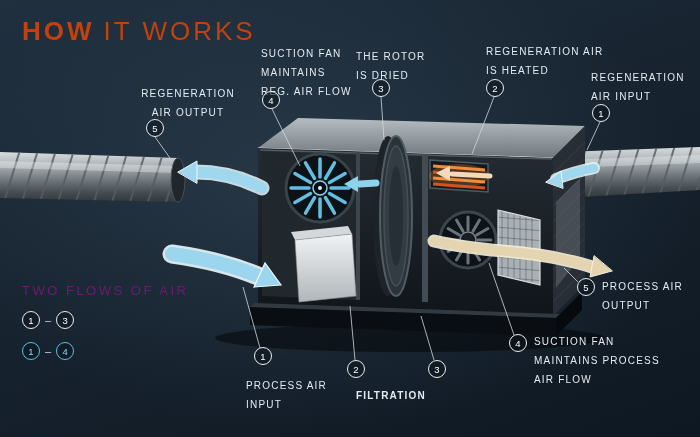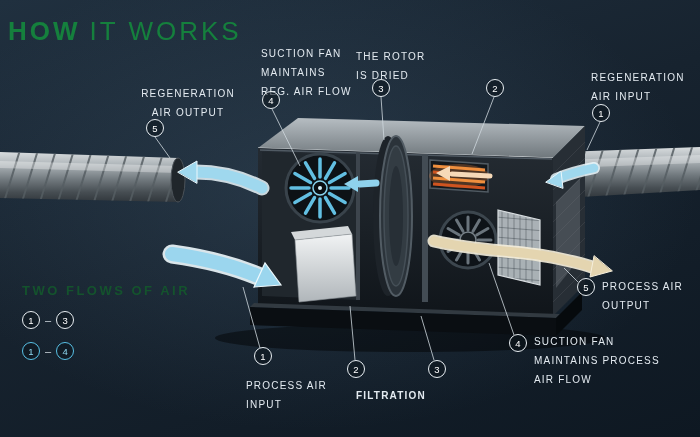--- a/index.html
+++ b/index.html
@@ -5,37 +5,37 @@
   html,body{margin:0;padding:0;}
   body{
     width:700px;height:437px;overflow:hidden;position:relative;
     font-family:"Liberation Sans", sans-serif;
     background:
       radial-gradient(ellipse 540px 330px at 44% 44%, rgba(72,98,120,.32), rgba(18,30,40,0) 72%),
       linear-gradient(160deg,#20303f 0%, #17232f 45%, #0e1822 100%);
   }
   .stage{position:absolute;inset:0;width:700px;height:437px;}
   svg.illu{position:absolute;left:0;top:0;}
-  .title{position:absolute;left:8px;top:16px;color:#15803d;font-size:26px;letter-spacing:3px;white-space:nowrap;}
+  .title{position:absolute;left:22px;top:16px;color:#c2410c;font-size:26px;letter-spacing:3px;white-space:nowrap;}
   .title .w1{font-weight:700;margin-right:9px;}
   .title .w2{font-weight:300;}
   .co-label{
     position:absolute;color:#e3eaf0;font-size:10px;letter-spacing:1.2px;
     line-height:19px;white-space:pre-line;font-weight:400;
   }
   .co-label.center{text-align:center;}
   .badge{
     position:absolute;width:18px;height:18px;box-sizing:border-box;
     border:1.4px solid #e9eff3;border-radius:50%;
     background:rgba(12,21,29,.55);color:#ffffff;
     font-size:9.5px;display:flex;align-items:center;justify-content:center;
   }
   .badge.blue{border-color:#58c1e6;color:#8ed7f0;}
   .legend{position:absolute;left:22px;top:283px;}
-  .legend-title{color:#14532d;font-size:13px;letter-spacing:2.5px;font-weight:700;}
+  .legend-title{color:#701a75;font-size:13px;letter-spacing:2.5px;font-weight:400;}
   .legend-row{display:flex;align-items:center;margin-top:13px;height:18px;}
   .legend-row .badge{position:static;flex:0 0 auto;}
   .legend-dash{color:#cfd8de;font-size:11px;margin:0 5px;}
   .legend-label{color:#e3eaf0;font-size:9.5px;letter-spacing:1.6px;margin-left:10px;}
 </style>
 </head>
 <body>
 
 <div class="stage">
 
@@ -280,20 +280,22 @@
     <span class="w1">HOW</span><span class="w2">IT WORKS</span>
   </div>
 
   <div class="co-label center" style="left:140px;top:84px;width:96px;">REGENERATION
 AIR OUTPUT</div>
   <div class="co-label" style="left:261px;top:44px;">SUCTION FAN
 MAINTAINS
 REG. AIR FLOW</div>
   <div class="co-label" style="left:356px;top:47px;">THE ROTOR
 IS DRIED</div>
+  <div class="co-label" style="left:486px;top:42px;">REGENERATION AIR
+IS HEATED</div>
   <div class="co-label" style="left:591px;top:68px;">REGENERATION
 AIR INPUT</div>
   <div class="co-label" style="left:602px;top:277px;">PROCESS AIR
 OUTPUT</div>
   <div class="co-label" style="left:534px;top:332px;">SUCTION FAN
 MAINTAINS PROCESS
 AIR FLOW</div>
   <div class="co-label" style="left:356px;top:386px;font-weight:bold;">FILTRATION</div>
   <div class="co-label" style="left:246px;top:376px;">PROCESS AIR
 INPUT</div>

